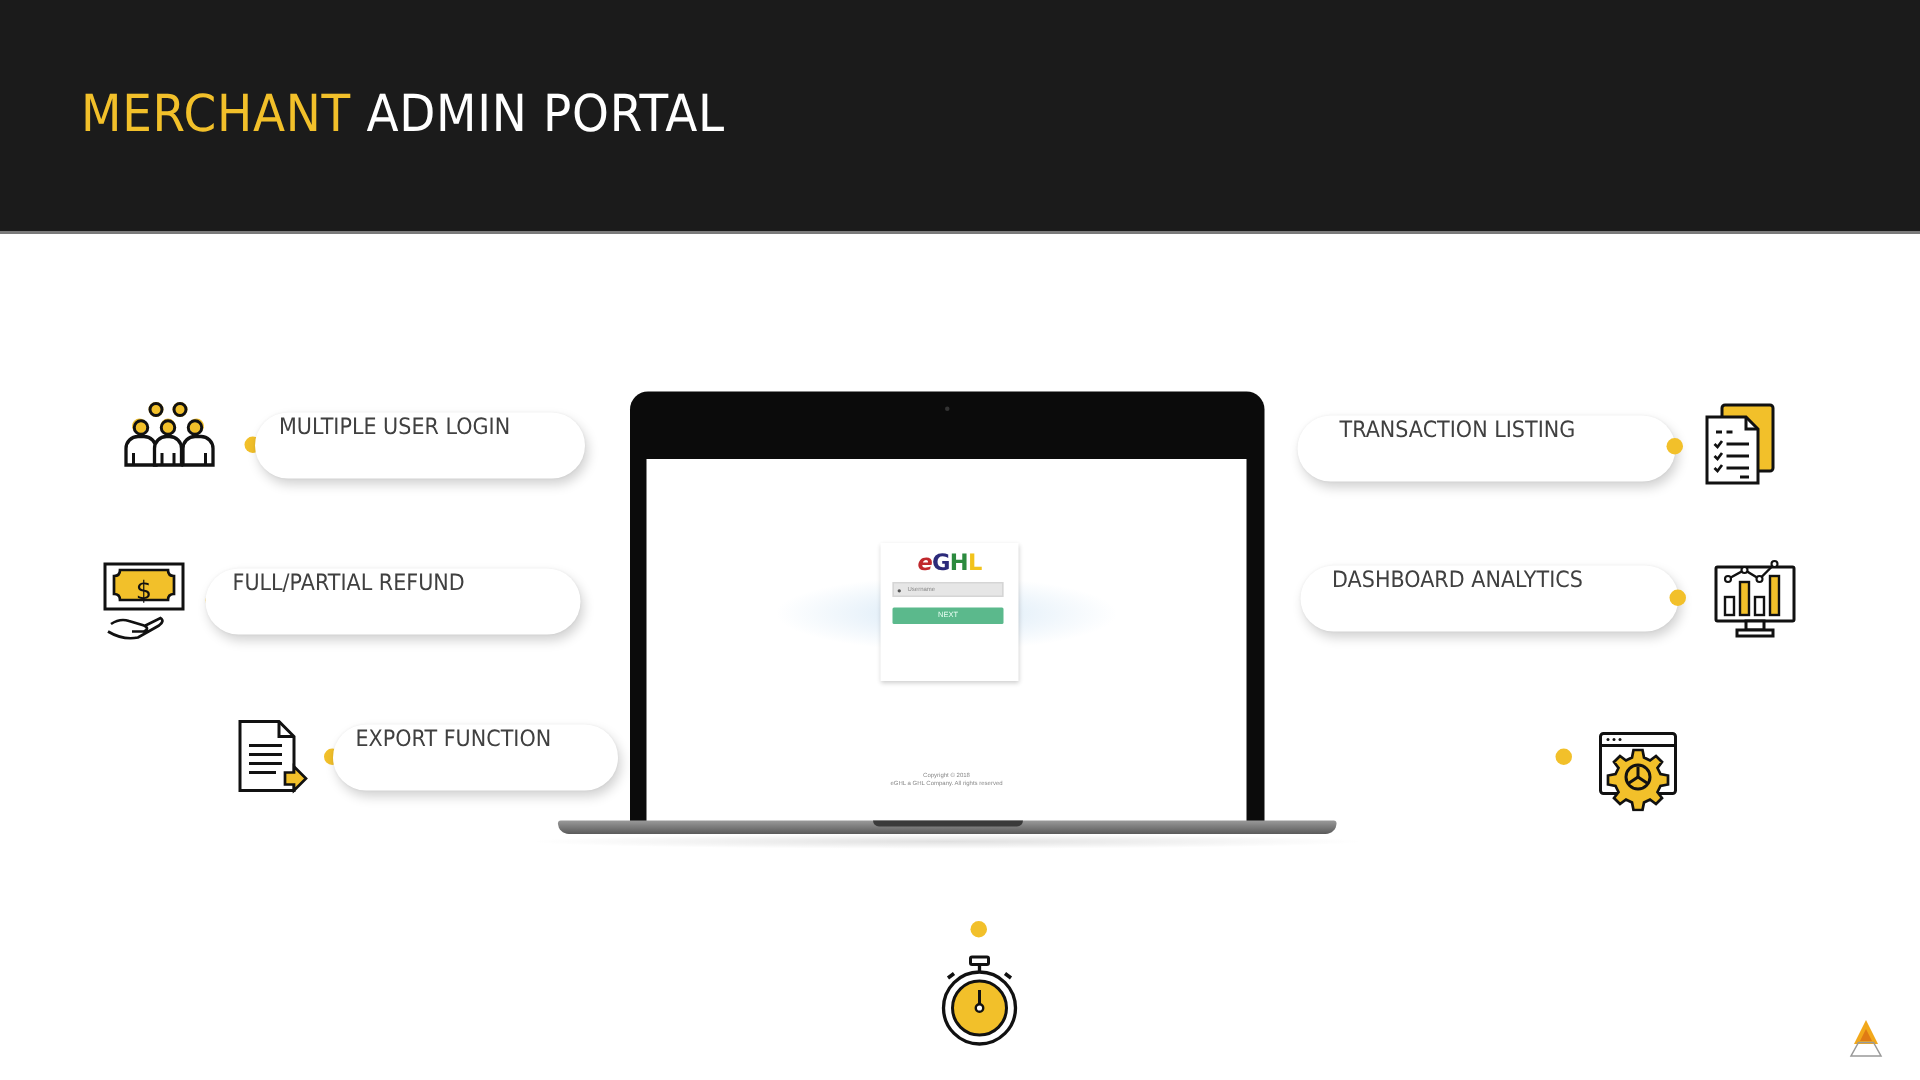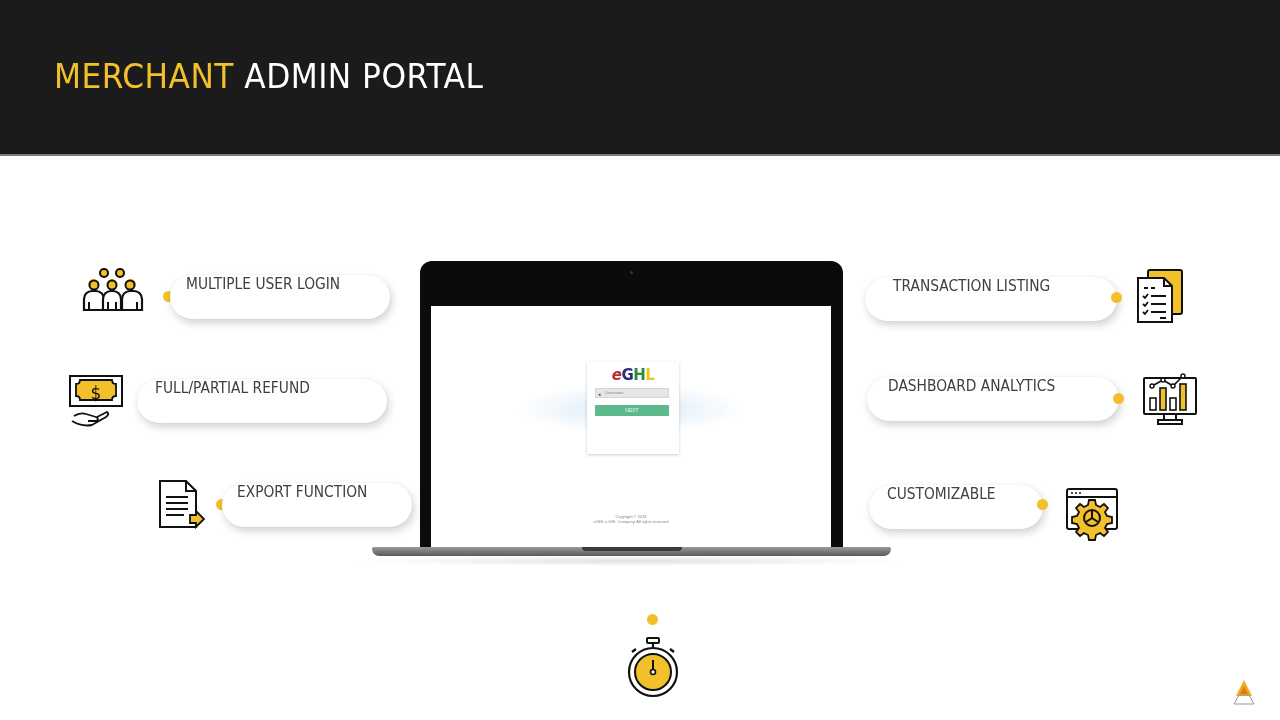--- a/index.html
+++ b/index.html
@@ -128,23 +128,20 @@
     <rect x="18" y="16" width="6" height="22" fill="#f2c02a" stroke="#111" stroke-width="1.6"></rect>
     <rect x="28" y="26" width="6" height="12" fill="#fff" stroke="#111" stroke-width="1.6"></rect>
     <rect x="38" y="12" width="6" height="26" fill="#f2c02a" stroke="#111" stroke-width="1.6"></rect>
     <polyline points="10,14 21,8 31,14 41,4" fill="none" stroke="#111" stroke-width="1.6"></polyline>
     <circle cx="10" cy="14" r="2" fill="#fff" stroke="#111" stroke-width="1.4"></circle>
       <circle cx="21" cy="8" r="2" fill="#fff" stroke="#111" stroke-width="1.4"></circle>
       <circle cx="31" cy="14" r="2" fill="#fff" stroke="#111" stroke-width="1.4"></circle>
       <circle cx="41" cy="4" r="2" fill="#fff" stroke="#111" stroke-width="1.4"></circle>
   </svg>
 
-  <div class="pill" style="left:869px;top:485px;width:174px;padding-left:18px">
-    <span>CUSTOMIZABLE</span>
-  </div>
   <div class="dot" style="left:1037px;top:499px"></div>
   <svg class="icon" style="left:1065px;top:487px" width="54" height="54" viewBox="0 0 54 54">
     <rect x="2" y="2" width="50" height="40" rx="2" fill="#fff" stroke="#111" stroke-width="2"></rect>
     <line x1="2" y1="10" x2="52" y2="10" stroke="#111" stroke-width="2"></line>
     <circle cx="7" cy="6" r="1" fill="#111"></circle>
       <circle cx="11" cy="6" r="1" fill="#111"></circle>
       <circle cx="15" cy="6" r="1" fill="#111"></circle>
     <g transform="translate(27,31)">
       <path d="M-3-18h6l1 5 4 2 4-3 4 4-3 4 2 4 5 1v6l-5 1-2 4 3 4-4 4-4-3-4 2-1 5h-6l-1-5-4-2-4 3-4-4 3-4-2-4-5-1v-6l5-1 2-4-3-4 4-4 4 3 4-2z" fill="#f2c02a" stroke="#111" stroke-width="1.8"></path>
       <circle cx="0" cy="0" r="8" fill="#f2c02a" stroke="#111" stroke-width="2"></circle>

